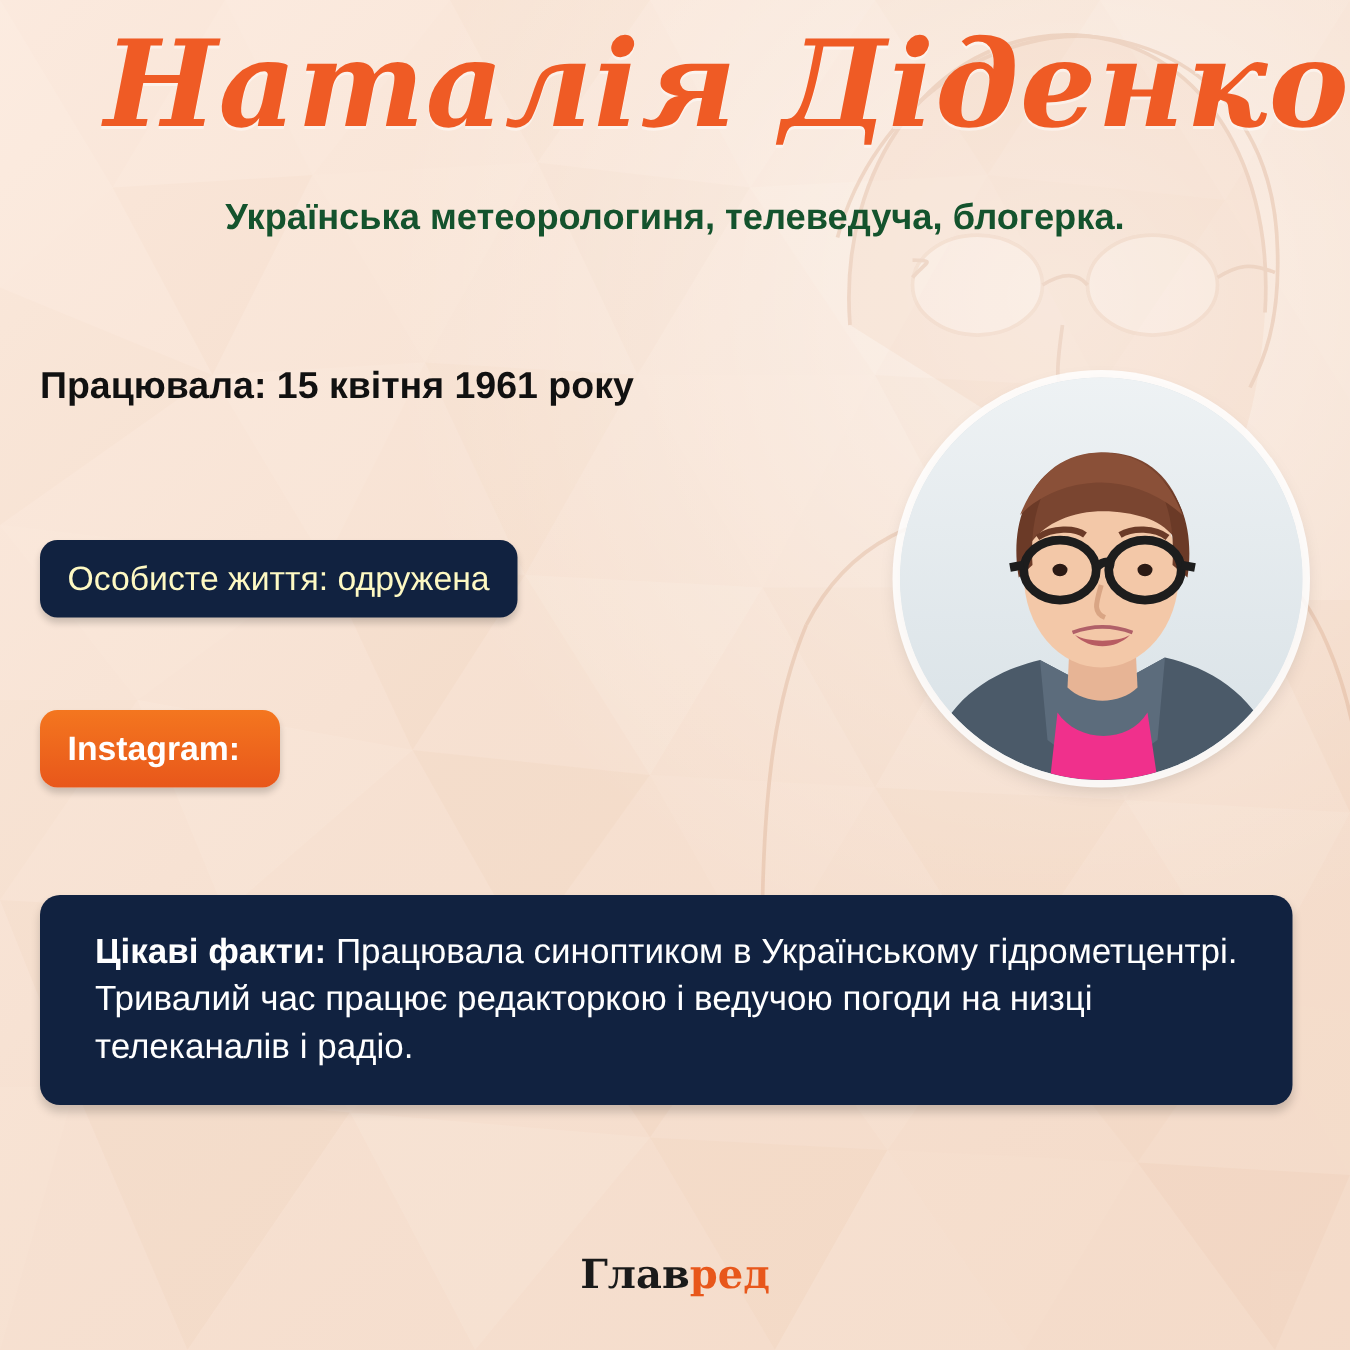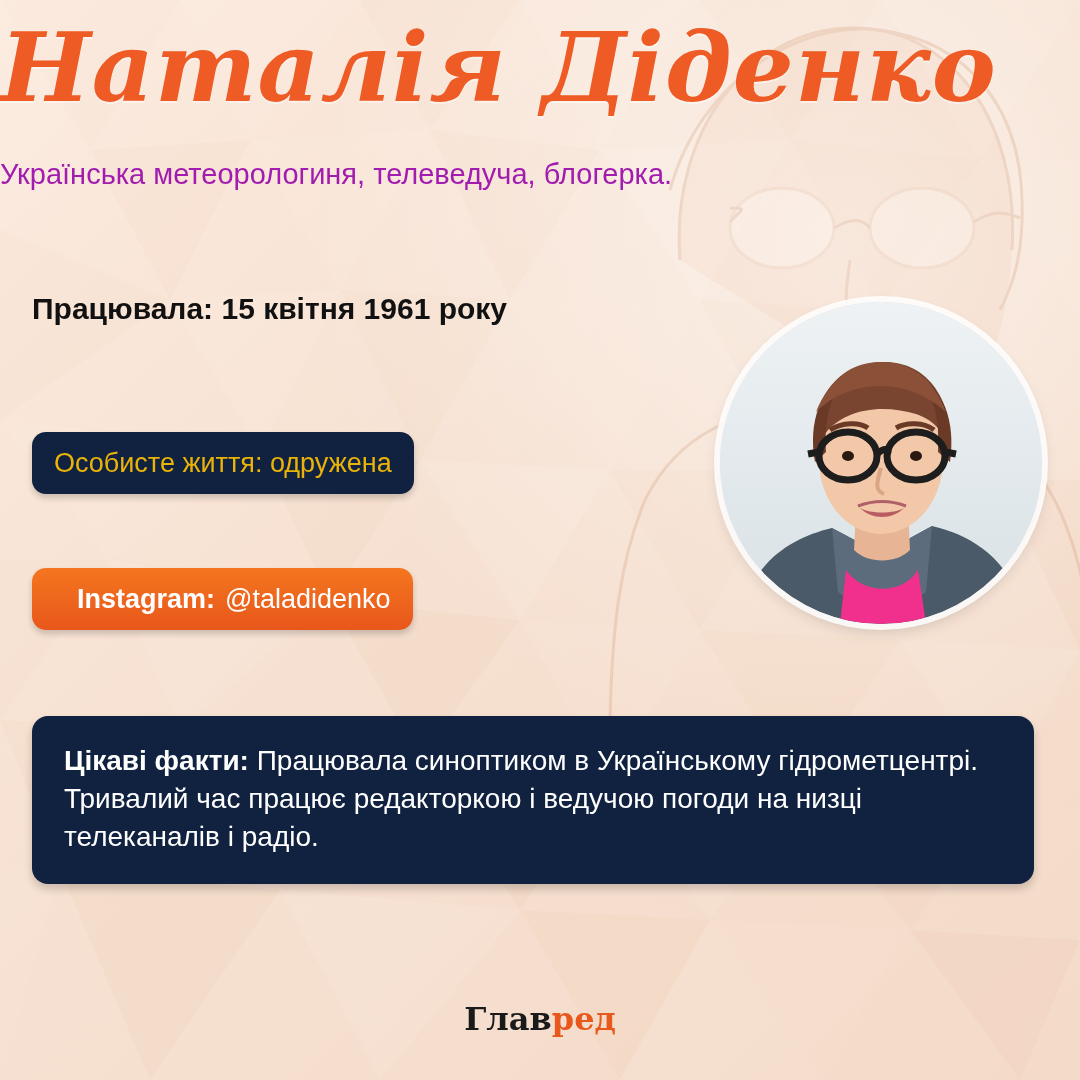--- a/index.html
+++ b/index.html
@@ -51,38 +51,39 @@
     pointer-events: none;
   }
 
   
   .content { position: relative; z-index: 5; }
 
   .title {
     position: absolute;
     left: 0; right: 0;
     top: 18px;
-    text-align: left;
+    text-align: right;
     font-family: "DejaVu Serif", serif;
     font-style: italic;
     font-weight: bold;
     font-size: 96px;
     line-height: 1.05;
     color: #ef5b25;
     letter-spacing: 1px;
     text-shadow: 0 2px 0 rgba(255,255,255,0.45);
   }
 
   .subtitle {
     position: absolute;
     left: 0; right: 0;
     top: 158px;
+    text-align: center;
     font-size: 29px;
-    font-weight: normal;
-    color: #a21caf;
+    font-weight: bold;
+    color: #14532d;
   }
 
   .birth-line {
     position: absolute;
     left: 32px;
     top: 292px;
     font-size: 30px;
     color: #111;
   }
   .birth-line .lbl { font-weight: bold; }
@@ -95,44 +96,44 @@
     align-items: center;
     padding: 0 22px;
     box-shadow: 0 4px 6px rgba(0,0,0,0.18);
     white-space: nowrap;
   }
   .pill-dark {
     left: 32px;
     top: 432px;
     height: 62px;
     background: #112240;
-    color: #eab308;
+    color: #fef9c3;
     font-size: 27px;
   }
   .pill-orange {
     left: 32px;
     top: 568px;
     height: 62px;
     background: linear-gradient(180deg, #f4761f 0%, #e8571b 100%);
     color: #ffffff;
     font-size: 27px;
   }
-  .pill-orange .lbl { font-weight: bold; margin-right: 10px; margin-left: 23px; }
+  .pill-orange .lbl { font-weight: bold; margin-right: 10px; }
   .pill-orange .val { font-weight: normal; }
 
   .facts {
     position: absolute;
     left: 32px;
     top: 716px;
     width: 1002px;
     box-sizing: border-box;
     background: #112240;
     border-radius: 16px;
     color: #ffffff;
-    padding: 26px 30px 28px 32px;
+    padding: 26px 30px 28px 44px;
     font-size: 28px;
     line-height: 1.36;
     box-shadow: 0 5px 8px rgba(0,0,0,0.18);
   }
   .facts .lbl { font-weight: bold; }
 
   
   .portrait {
     position: absolute;
     right: 38px;
@@ -247,21 +248,20 @@
       <span class="lbl">Працювала:</span>
       <span class="val">15 квітня 1961 року</span>
     </div>
 
     <div class="pill pill-dark">
       <span>Особисте життя: одружена</span>
     </div>
 
     <div class="pill pill-orange">
       <span class="lbl">Instagram:</span>
-      <span class="val">@taladidenko</span>
     </div>
 
     <div class="facts">
       <span class="lbl">Цікаві факти:</span><span class="val"> Працювала синоптиком в Українському гідрометцентрі. Тривалий час працює редакторкою і ведучою погоди на низці телеканалів і радіо.</span>
     </div>
 
   </div>
 
   <div class="portrait">
     <svg viewBox="0 0 322 322" width="322" height="322">

